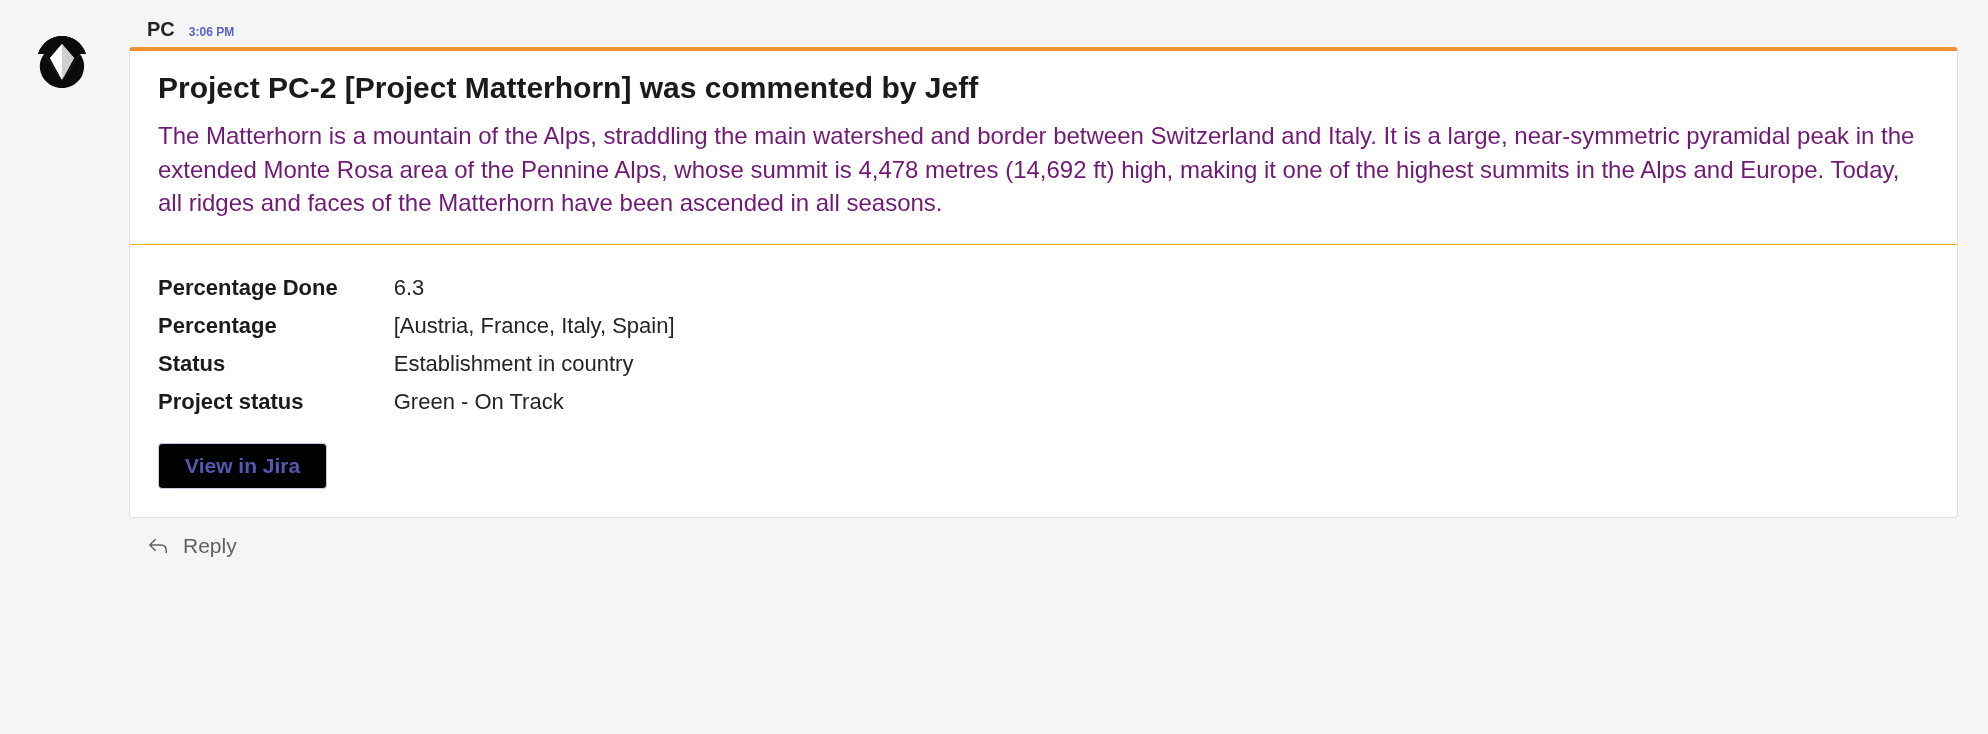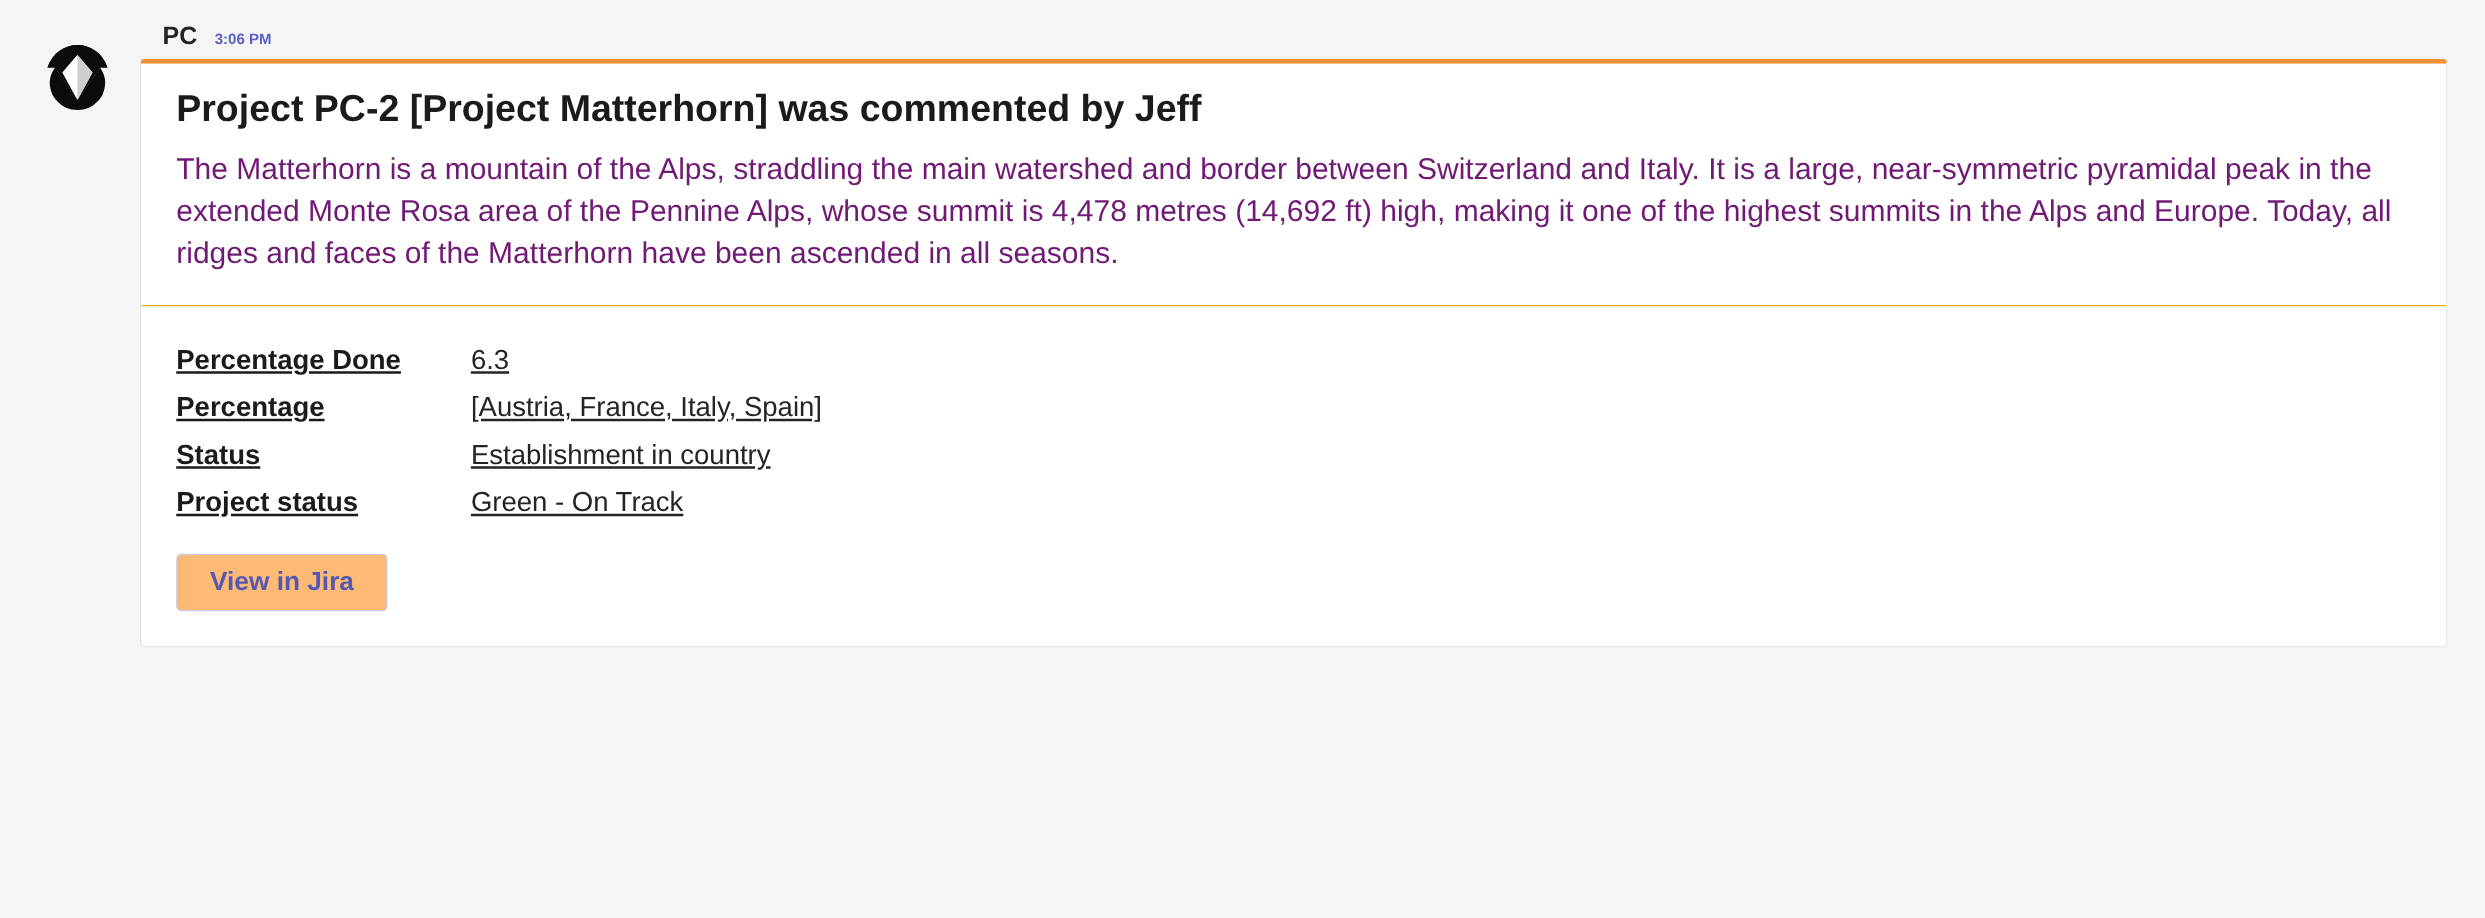--- a/index.html
+++ b/index.html
@@ -7,21 +7,21 @@
     background: #f5f5f5;
     font-family: "Segoe UI", -apple-system, BlinkMacSystemFont, sans-serif;
     padding: 18px 30px 18px 30px;
     width: 1988px;
     height: 734px;
     color: #242424;
   }
   .message-row {
     display: flex;
     align-items: flex-start;
-    gap: 18px;
+    gap: 35px;
   }
   .avatar {
     width: 64px;
     height: 64px;
     flex-shrink: 0;
     margin-top: 12px;
   }
   .avatar svg { width: 100%; height: 100%; }
   .message-body {
     flex: 1;
@@ -68,39 +68,38 @@
   .card-details {
     padding: 24px 28px 28px 28px;
   }
   .details-table {
     border-collapse: collapse;
   }
   .details-table td {
     font-size: 22px;
     padding: 6px 0;
     vertical-align: top;
-    text-decoration: underline;
   }
   .details-table td.label {
     font-weight: 700;
     color: #1b1b1b;
     padding-right: 56px;
     white-space: nowrap;
   }
   .details-table td.value {
     color: #242424;
     font-weight: 400;
   }
   .action-btn {
     display: inline-block;
     margin-top: 22px;
     padding: 10px 26px;
     border: 1px solid #c7c9e8;
     border-radius: 4px;
-    background: #fdba74;
+    background: #000000;
     color: #5558b3;
     font-size: 21px;
     font-weight: 600;
     cursor: pointer;
   }
   .reply-bar {
     display: flex;
     align-items: center;
     gap: 14px;
     padding: 16px 18px 6px 18px;
@@ -162,15 +161,23 @@
           <tr>
             <td class="label">Project status</td>
             <td class="value">Green - On Track</td>
           </tr>
         </tbody>
           </table>
         <button class="action-btn">View in Jira</button>
       </div>
     </div>
 
+    <div class="reply-bar">
+      <span class="reply-icon">
+        <svg viewBox="0 0 24 24" fill="none" stroke="#616161" stroke-width="1.6" stroke-linecap="round" stroke-linejoin="round">
+          <path d="M9 17 L3 11 M3 11 L9 5 M3 11 H15 C19 11 21 13 21 17 V19"></path>
+        </svg>
+      </span>
+      <span>Reply</span>
+    </div>
 
   </div>
 </div>
 
 </body></html>

